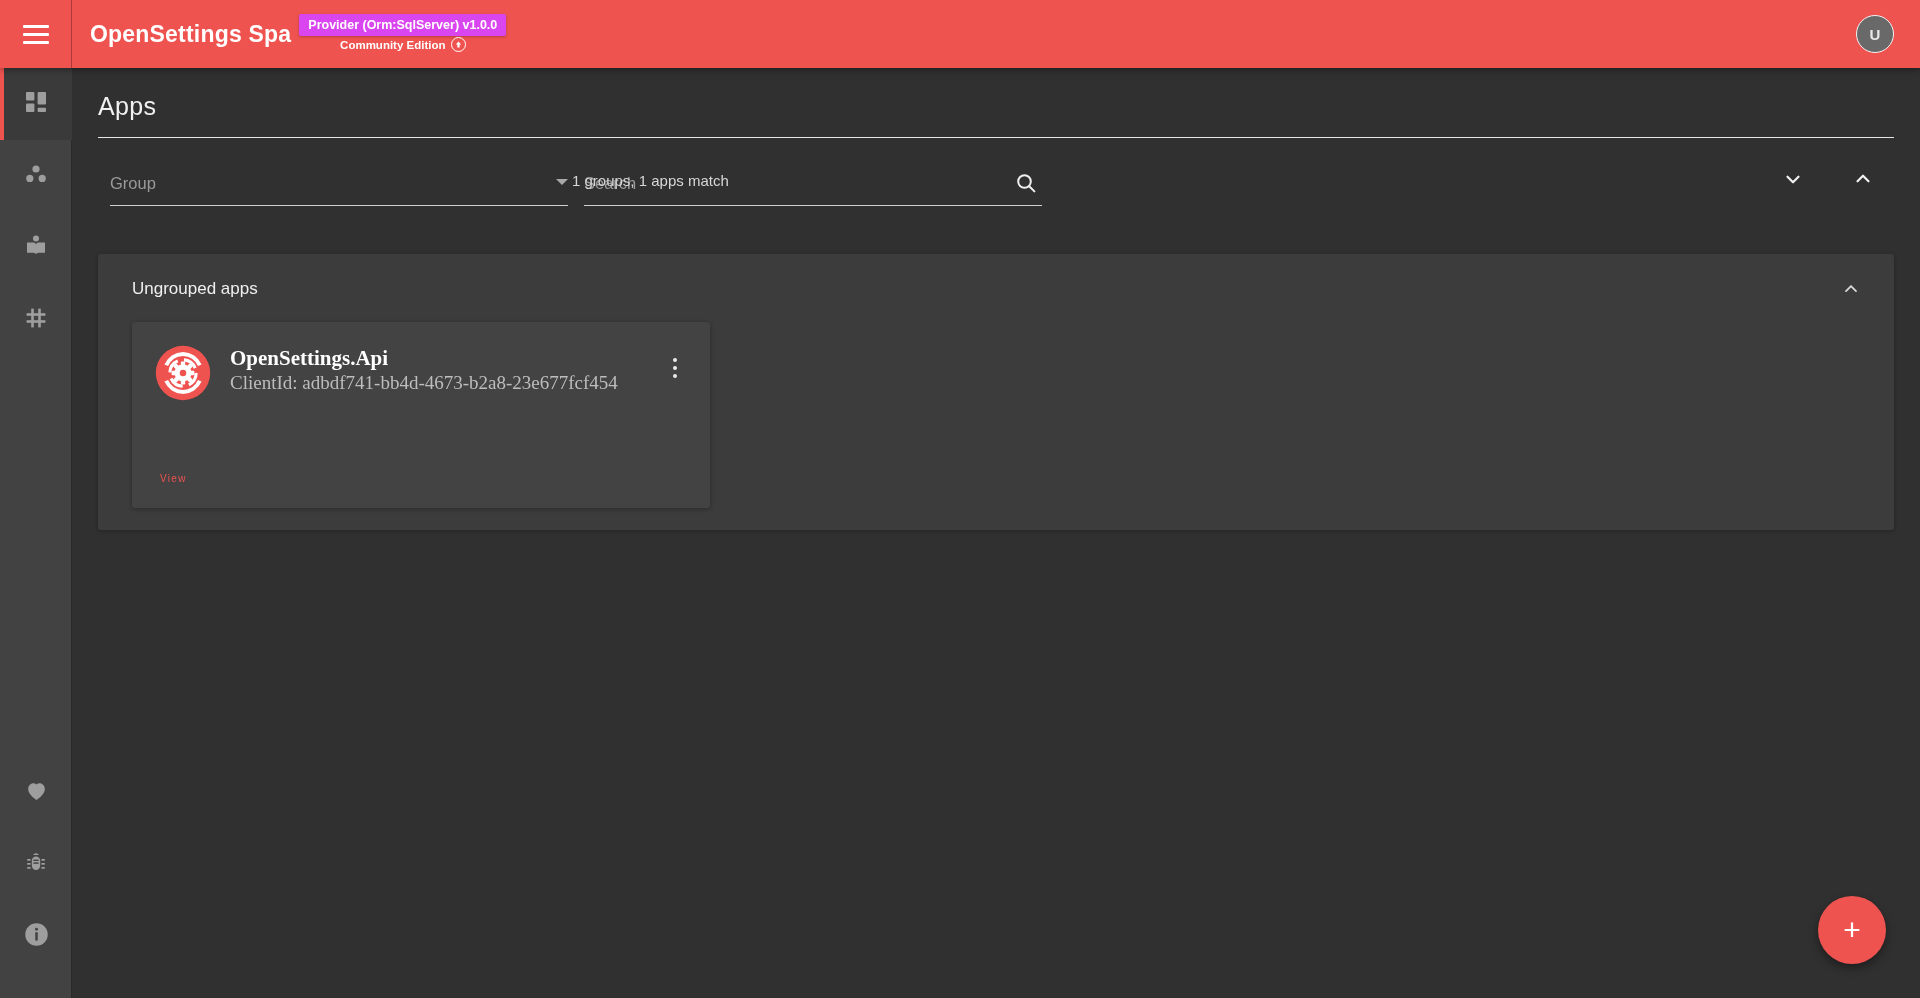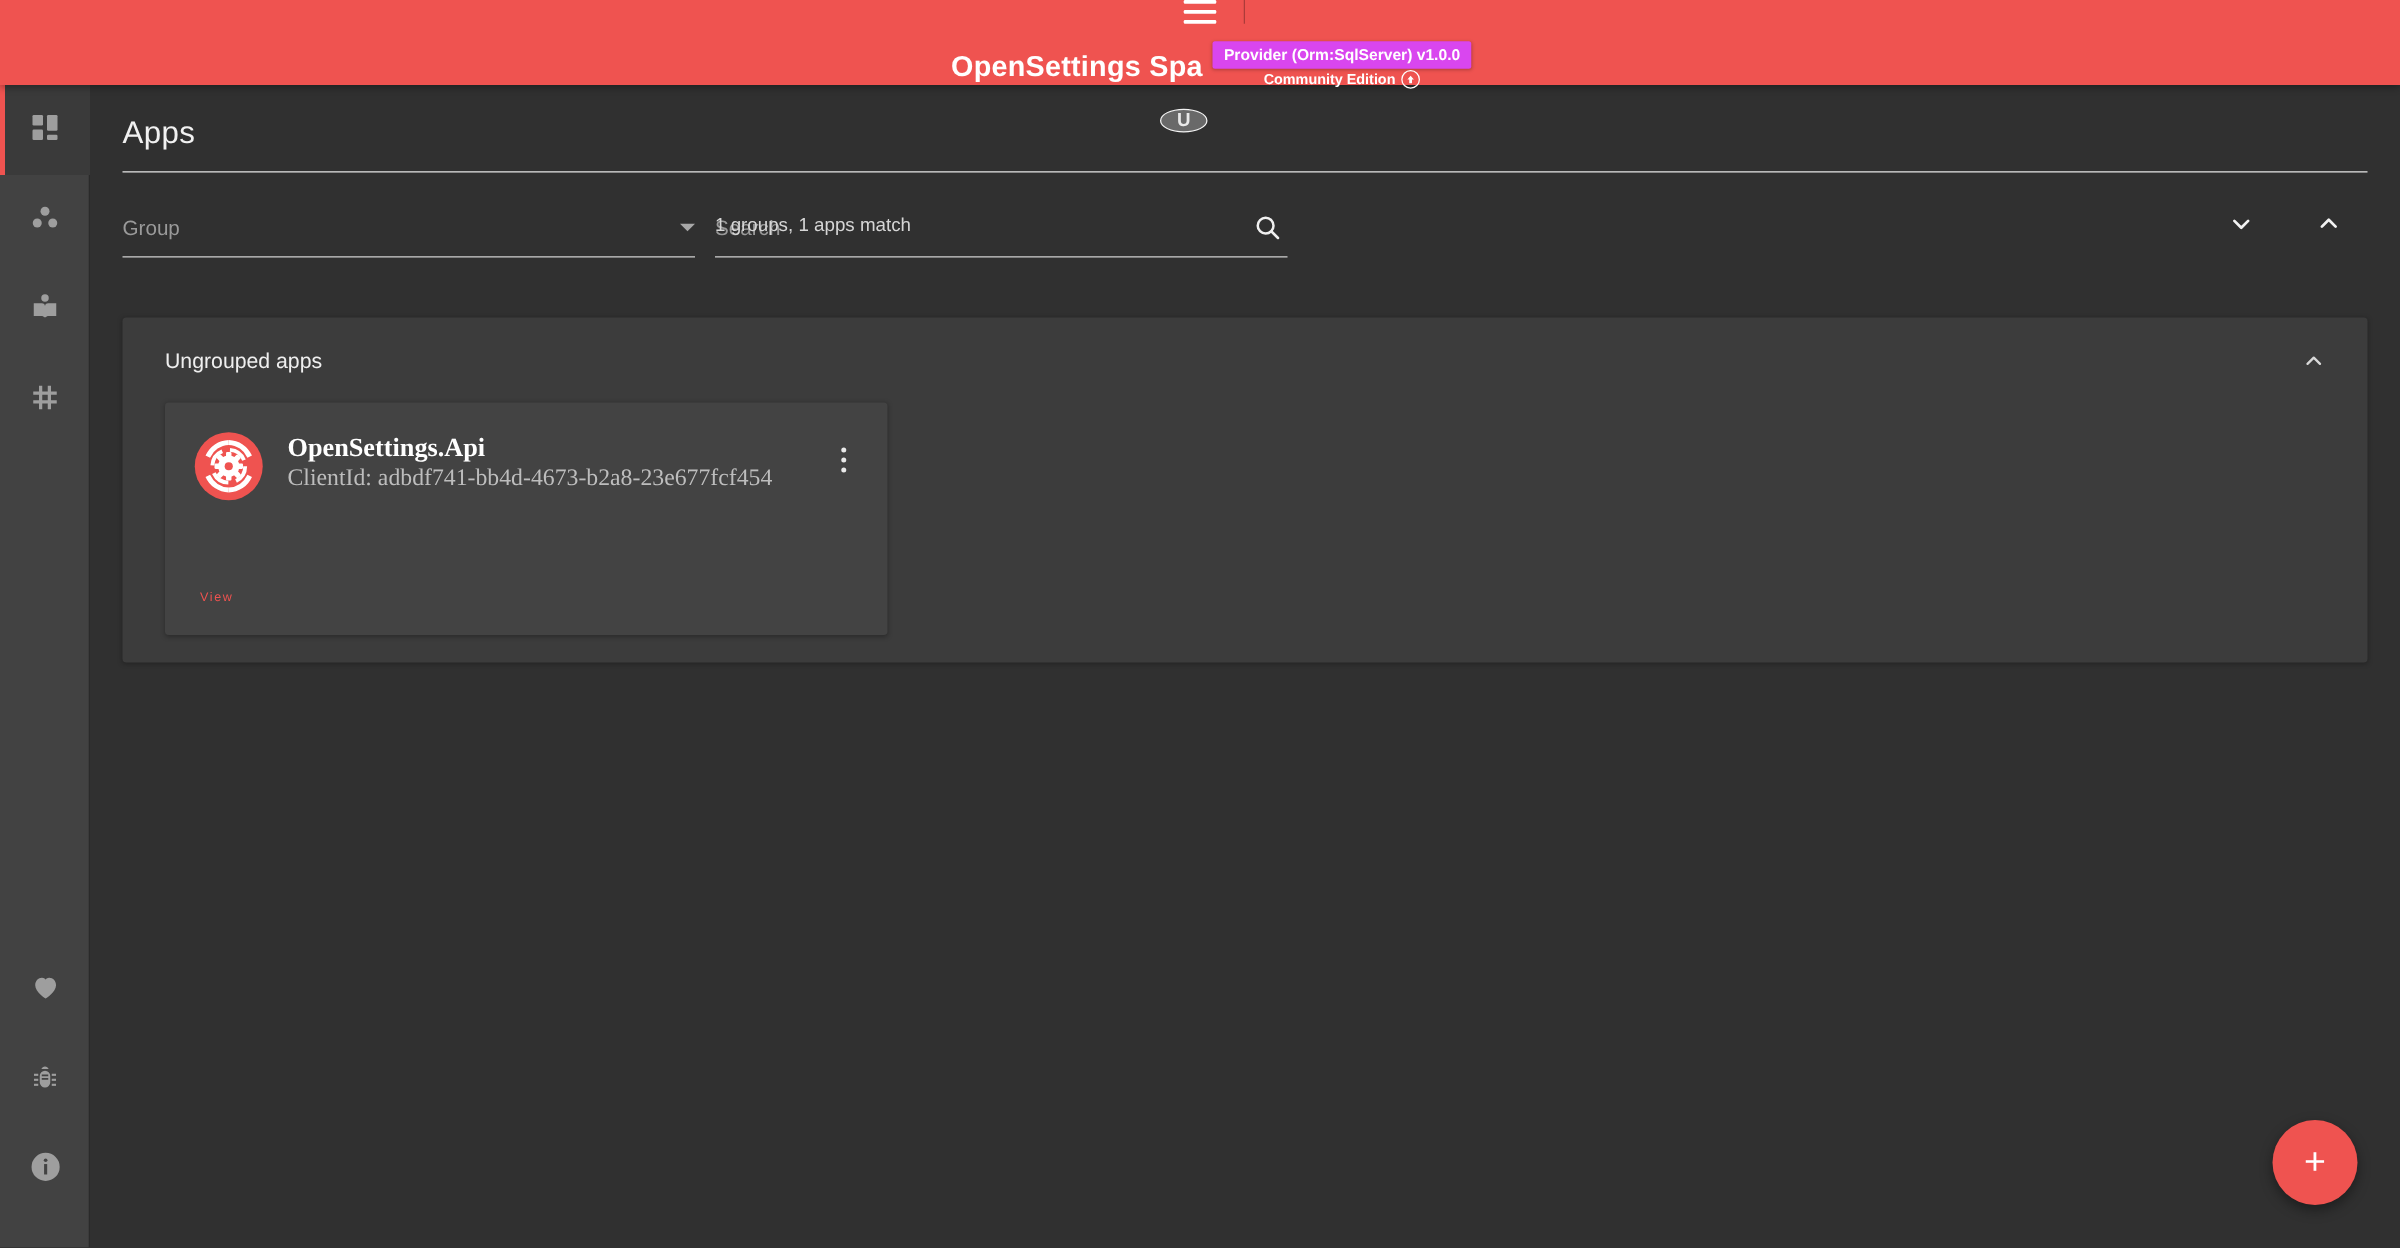--- a/index.html
+++ b/index.html
@@ -11,21 +11,20 @@
   }
   #app { position: relative; width: 1920px; height: 998px; display: flex; flex-direction: column; }
 
   
   .topbar {
     height: 68px; min-height: 68px;
     background: #EF5350;
     display: flex; align-items: center;
     position: relative; z-index: 30;
     box-shadow: 0 2px 6px rgba(0,0,0,.35);
-    flex-direction: column;
   }
   .hamburger-zone {
     width: 72px; height: 68px;
     display: flex; align-items: center; justify-content: center;
     cursor: pointer;
     border-right: 1px solid rgba(0,0,0,.28);
   }
   .hamburger { width: 26px; display: flex; flex-direction: column; gap: 5px; }
   .hamburger span { display: block; height: 3px; background: #fff; border-radius: 1px; }
 
@@ -101,21 +100,21 @@
     color: #f1f1f1; font-size: 25px; font-weight: normal;
     padding: 24px 0 16px 0; letter-spacing: .3px;
   }
   .title-rule { height: 1px; background: #e6e6e6; width: 100%; }
 
   
   .filter-row {
     display: flex; align-items: flex-end;
     padding-top: 28px; position: relative;
   }
-  .field { position: relative; }
+  .field { position: relative; margin-left: 12px; }
   .field .label {
     color: #9a9a9a; font-size: 16.5px; line-height: 20px;
     padding-bottom: 12px;
   }
   .field .underline { height: 1px; background: #cfcfcf; }
   .group-field { width: 458px; }
   .group-field .inner { display: flex; align-items: center; justify-content: space-between; }
   .caret {
     width: 0; height: 0; border-left: 6px solid transparent;
     border-right: 6px solid transparent; border-top: 6px solid #a8a8a8;

